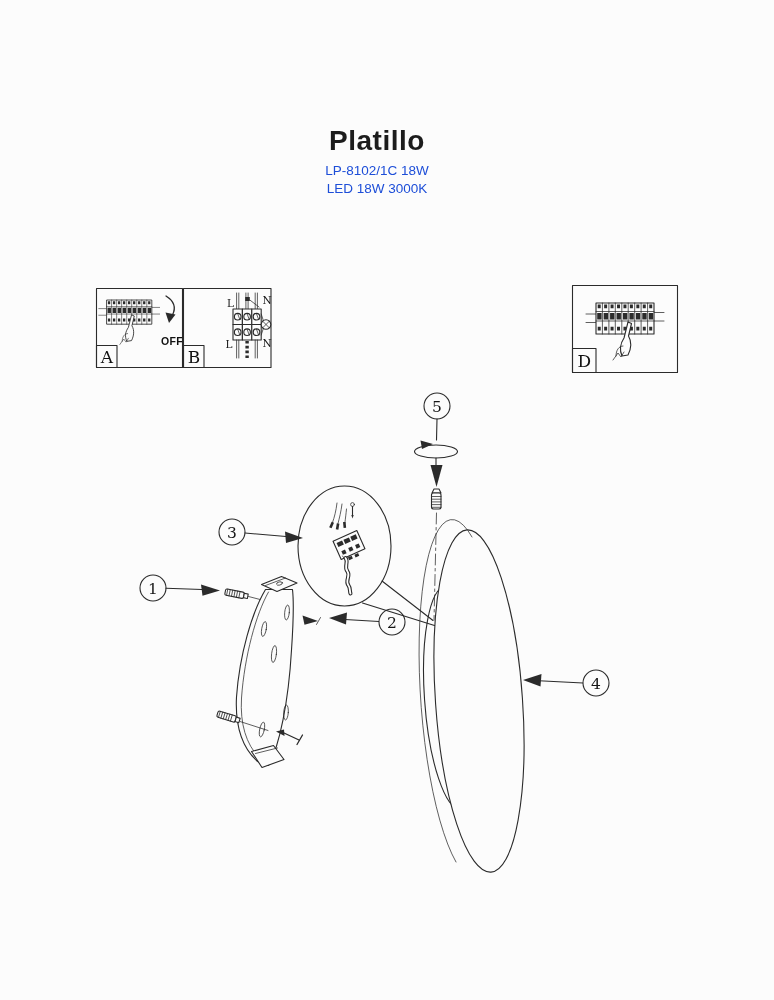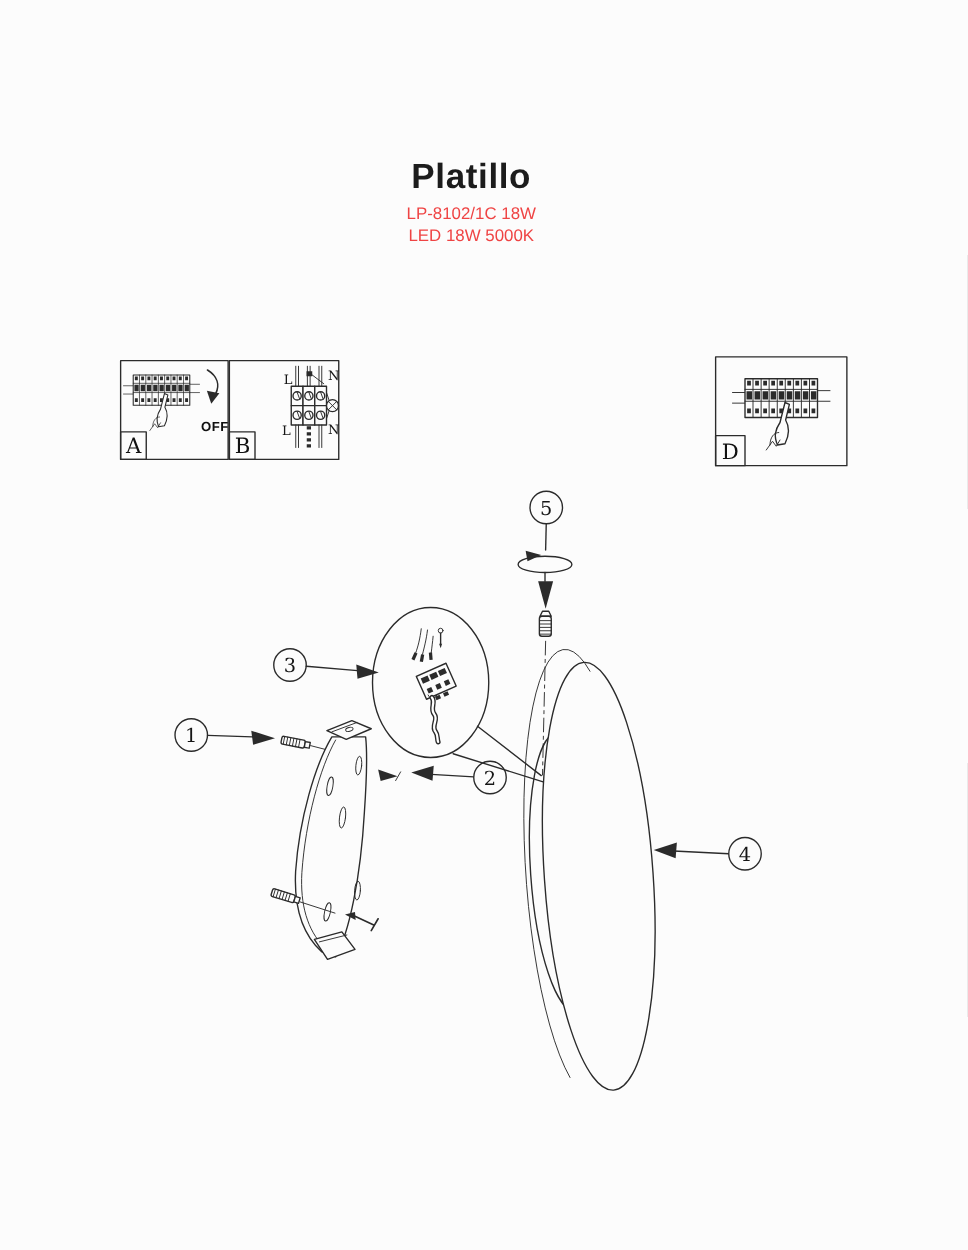--- a/index.html
+++ b/index.html
@@ -1,21 +1,21 @@
 <!DOCTYPE html>
 <html style="--ink: #2b2b2b; --paper: #fcfcfc;"><head>
 <meta charset="utf-8">
 <style>
   :root{ --ink:#2b2b2b; --paper:#fcfcfc; }
   html,body{margin:0;padding:0;background:#ddd;}
   .page{position:relative;width:774px;height:1000px;background:var(--paper);
         font-family:"Liberation Sans",sans-serif;overflow:hidden;margin:0 auto;}
   .title-block{position:absolute;top:126px;left:0;width:754px;text-align:center;color:#1c1c1c;}
   .title-block h1{font-size:28px;line-height:1.05;margin:0 0 7px 0;font-weight:bold;letter-spacing:.5px;}
-  .spec{font-size:13.5px;line-height:1.34;color:#ef4444;}
+  .spec{font-size:13.5px;line-height:1.34;color:#1d4ed8;}
   svg{position:absolute;left:0;top:0;}
   .ln{fill:none;stroke:var(--ink);stroke-width:1.1;stroke-linecap:round;stroke-linejoin:round;}
   .thin{stroke-width:.75;}
   .mid{stroke-width:1.3;}
   .fl{fill:var(--ink);stroke:none;}
   .whp{fill:var(--paper);stroke:var(--ink);stroke-width:1.1;stroke-linejoin:round;}
   .tickline{stroke:var(--ink);fill:none;}
   .cable-core{fill:none;stroke:var(--ink);stroke-width:4;stroke-linecap:round;}
   .cable-gap{fill:none;stroke:#fff;stroke-width:1.8;stroke-linecap:round;}
   text.callout{font:15.5px "DejaVu Serif",serif;fill:#161616;text-anchor:middle;dominant-baseline:central;}
@@ -24,21 +24,21 @@
   text.term{font:10.5px "DejaVu Serif",serif;fill:#161616;text-anchor:middle;}
 </style>
 </head>
 <body>
 
 <div class="page">
 
   <div class="title-block">
     <h1>Platillo</h1>
     <div class="spec">LP-8102/1C 18W</div>
-    <div class="spec">LED 18W 5000K</div>
+    <div class="spec">LED 18W 3000K</div>
   </div>
 
   <svg width="774" height="1000" viewBox="0 0 774 1000" xmlns="http://www.w3.org/2000/svg">
 
     <defs>
 
       <g id="breaker">
         <path class="ln thin" d="M1 20H11M1 28.5H11M69 18.5H79M69 27H79"></path>
         <rect class="whp" x="11" y="9" width="58" height="31"></rect>
         <path class="ln thin" d="M17.4 9V40M23.9 9V40M30.3 9V40M36.8 9V40M43.2 9V40M49.7 9V40M56.1 9V40M62.6 9V40"></path>

